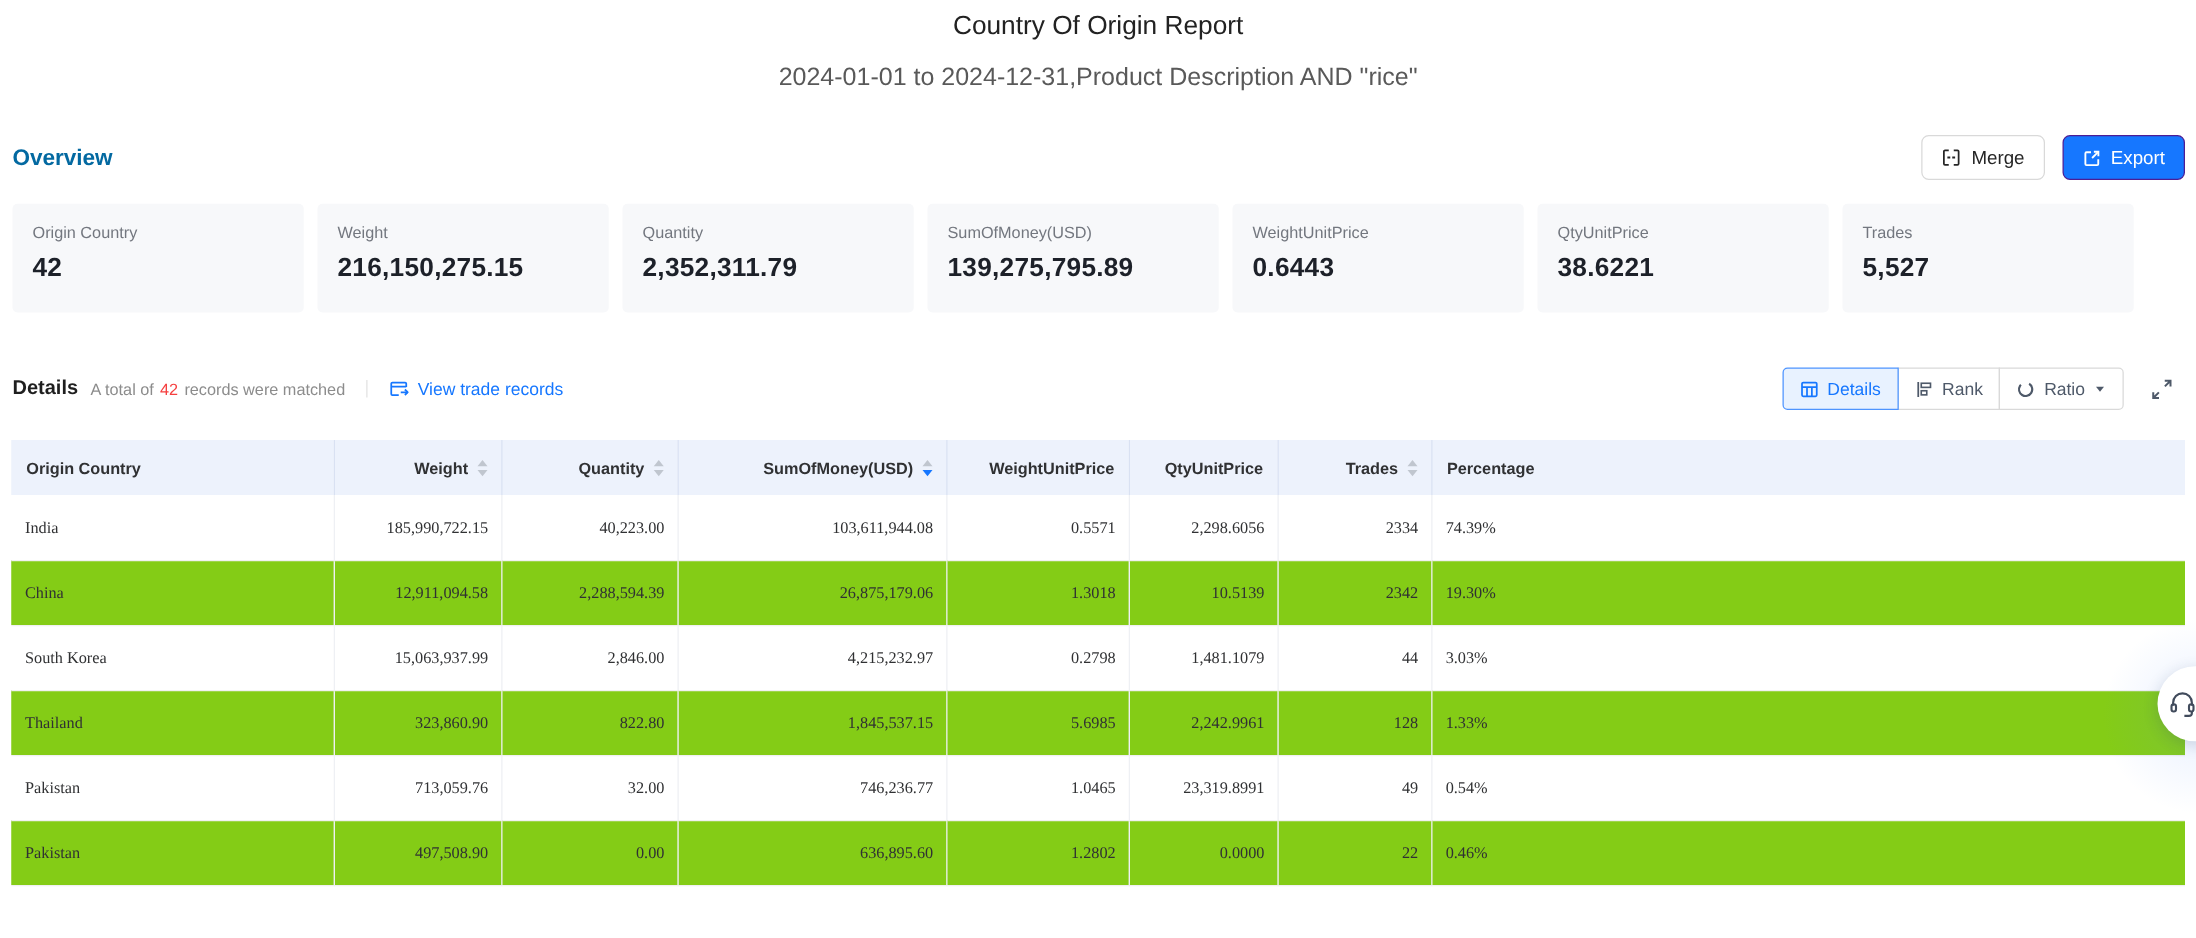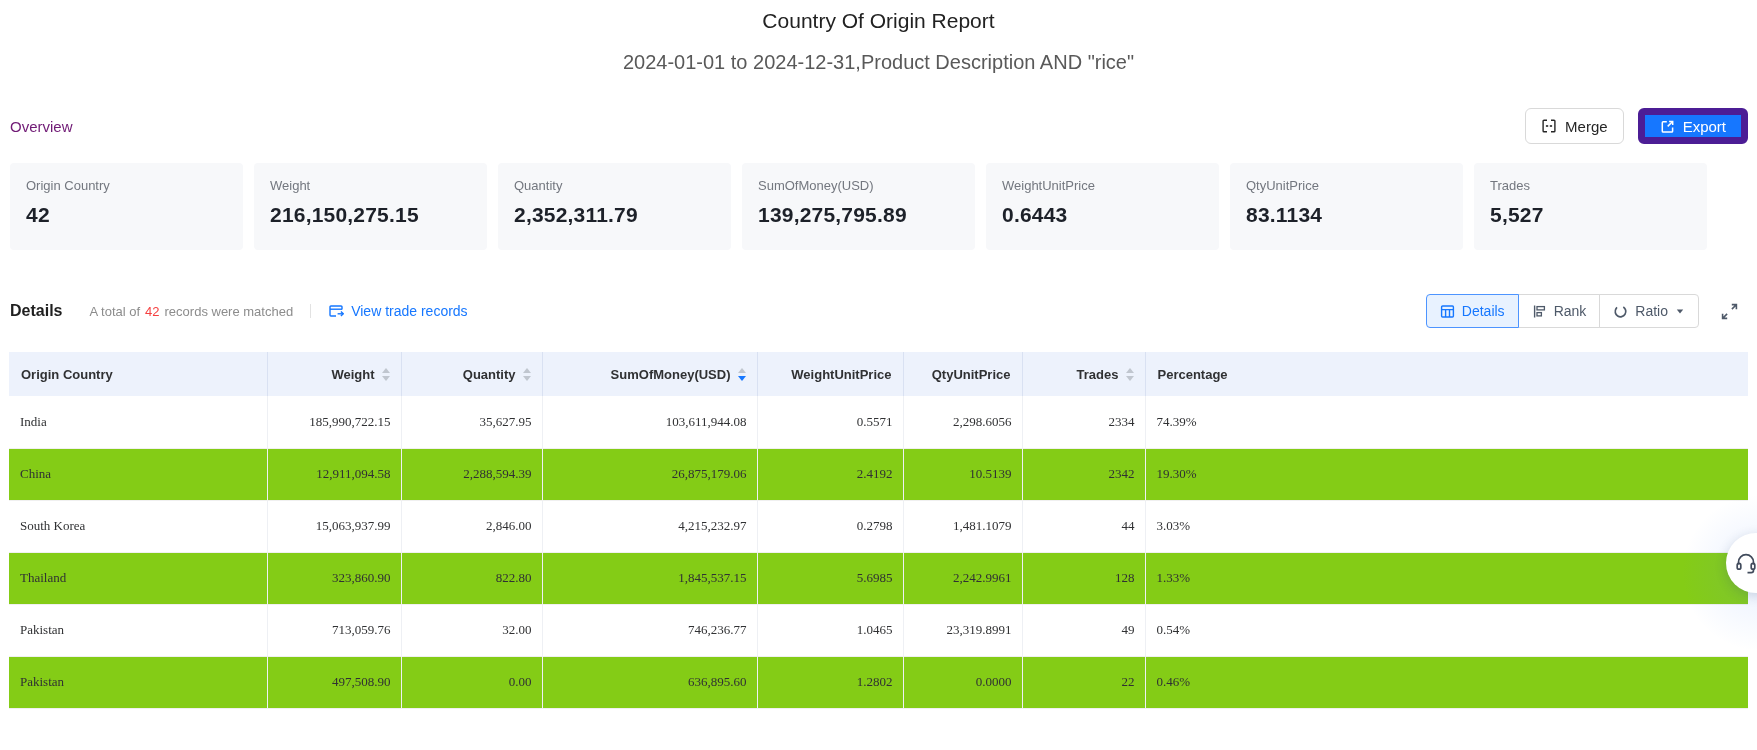--- a/index.html
+++ b/index.html
@@ -8,39 +8,39 @@
 
   
   .report-title{position:absolute;top:9px;left:0;right:0;text-align:center;
                 font-size:21px;font-weight:500;color:#222222;}
   .report-subtitle{position:absolute;top:51px;left:0;right:0;text-align:center;
                    font-size:20px;color:#595959;}
 
   
   .overview-bar{position:absolute;top:106px;left:10px;right:9px;height:40px;
                 display:flex;justify-content:space-between;align-items:center;}
-  .overview-heading{font-size:15px;font-weight:400;color:#701a75;}
+  .overview-heading{font-size:18px;font-weight:700;color:#0369a1;}
   .actions{display:flex;gap:14px;border-radius:10px;}
   .btn{height:36px;display:inline-flex;align-items:center;gap:8px;padding:0 15px;
        border-radius:6px;font-size:15px;cursor:pointer;box-sizing:border-box;}
   .btn-merge{background:#fff;border:1px solid #d9d9d9;color:#262626;}
-  .btn-export{background:#1677ff;border:7px solid #4c1d95;color:#ffffff;}
+  .btn-export{background:#1677ff;border:1px solid #4c1d95;color:#ffffff;}
 
   
   .cards{position:absolute;top:163px;left:10px;display:flex;gap:11px;}
   .card{width:233px;height:87px;background:#f7f8fa;border-radius:4px;
         padding:15px 16px;box-sizing:border-box;}
   .card-label{font-size:13px;color:#73777f;margin-bottom:10px;}
   .card-value{font-size:21px;font-weight:700;color:#1d2129;letter-spacing:.2px;}
 
   
   .details-bar{position:absolute;top:293px;left:10px;right:9px;height:36px;
                display:flex;align-items:center;}
   .details-heading{font-size:16px;font-weight:700;color:#1f1f1f;}
-  .summary{margin-left:27px;font-size:13px;color:#8c8c8c;display:flex;align-items:center;gap:5px;}
+  .summary{margin-left:10px;font-size:13px;color:#8c8c8c;display:flex;align-items:center;gap:5px;}
   .summary .count{color:#f53f3f;}
   .vdiv{width:1px;height:14px;background:#e2e2e2;margin:0 17px;}
   .link{display:inline-flex;align-items:center;gap:7px;color:#1677ff;font-size:14px;cursor:pointer;}
   .spacer{flex:1;}
   .tab-group{display:flex;}
   .tab{height:34px;box-sizing:border-box;display:flex;align-items:center;gap:7px;
        padding:0 13px;border:1px solid #d9d9d9;margin-left:-1px;background:#fff;
        color:#4e5969;font-size:14px;cursor:pointer;}
   .tab:first-child{border-radius:4px 0 0 4px;margin-left:0;}
   .tab:last-child{border-radius:0 4px 4px 0;}
@@ -126,21 +126,21 @@
     <div class="card">
       <div class="card-label">SumOfMoney(USD)</div>
       <div class="card-value">139,275,795.89</div>
     </div>
     <div class="card">
       <div class="card-label">WeightUnitPrice</div>
       <div class="card-value">0.6443</div>
     </div>
     <div class="card">
       <div class="card-label">QtyUnitPrice</div>
-      <div class="card-value">83.1134</div>
+      <div class="card-value">38.6221</div>
     </div>
     <div class="card">
       <div class="card-label">Trades</div>
       <div class="card-value">5,527</div>
     </div>
   </div>
 
   <div class="details-bar">
     <div class="details-heading">Details</div>
     <div class="summary">
@@ -273,33 +273,33 @@
           <div class="th-inner left">
               <span>Percentage</span>
             </div>
         </th>
       </tr>
     </thead>
     <tbody>
       <tr>
         <td class="al">India</td>
         <td class="ar">185,990,722.15</td>
-        <td class="ar">35,627.95</td>
+        <td class="ar">40,223.00</td>
         <td class="ar">103,611,944.08</td>
         <td class="ar">0.5571</td>
         <td class="ar">2,298.6056</td>
         <td class="ar">2334</td>
         <td class="al">74.39%</td>
       </tr>
       <tr class="striped">
         <td class="al">China</td>
         <td class="ar">12,911,094.58</td>
         <td class="ar">2,288,594.39</td>
         <td class="ar">26,875,179.06</td>
-        <td class="ar">2.4192</td>
+        <td class="ar">1.3018</td>
         <td class="ar">10.5139</td>
         <td class="ar">2342</td>
         <td class="al">19.30%</td>
       </tr>
       <tr>
         <td class="al">South Korea</td>
         <td class="ar">15,063,937.99</td>
         <td class="ar">2,846.00</td>
         <td class="ar">4,215,232.97</td>
         <td class="ar">0.2798</td>

